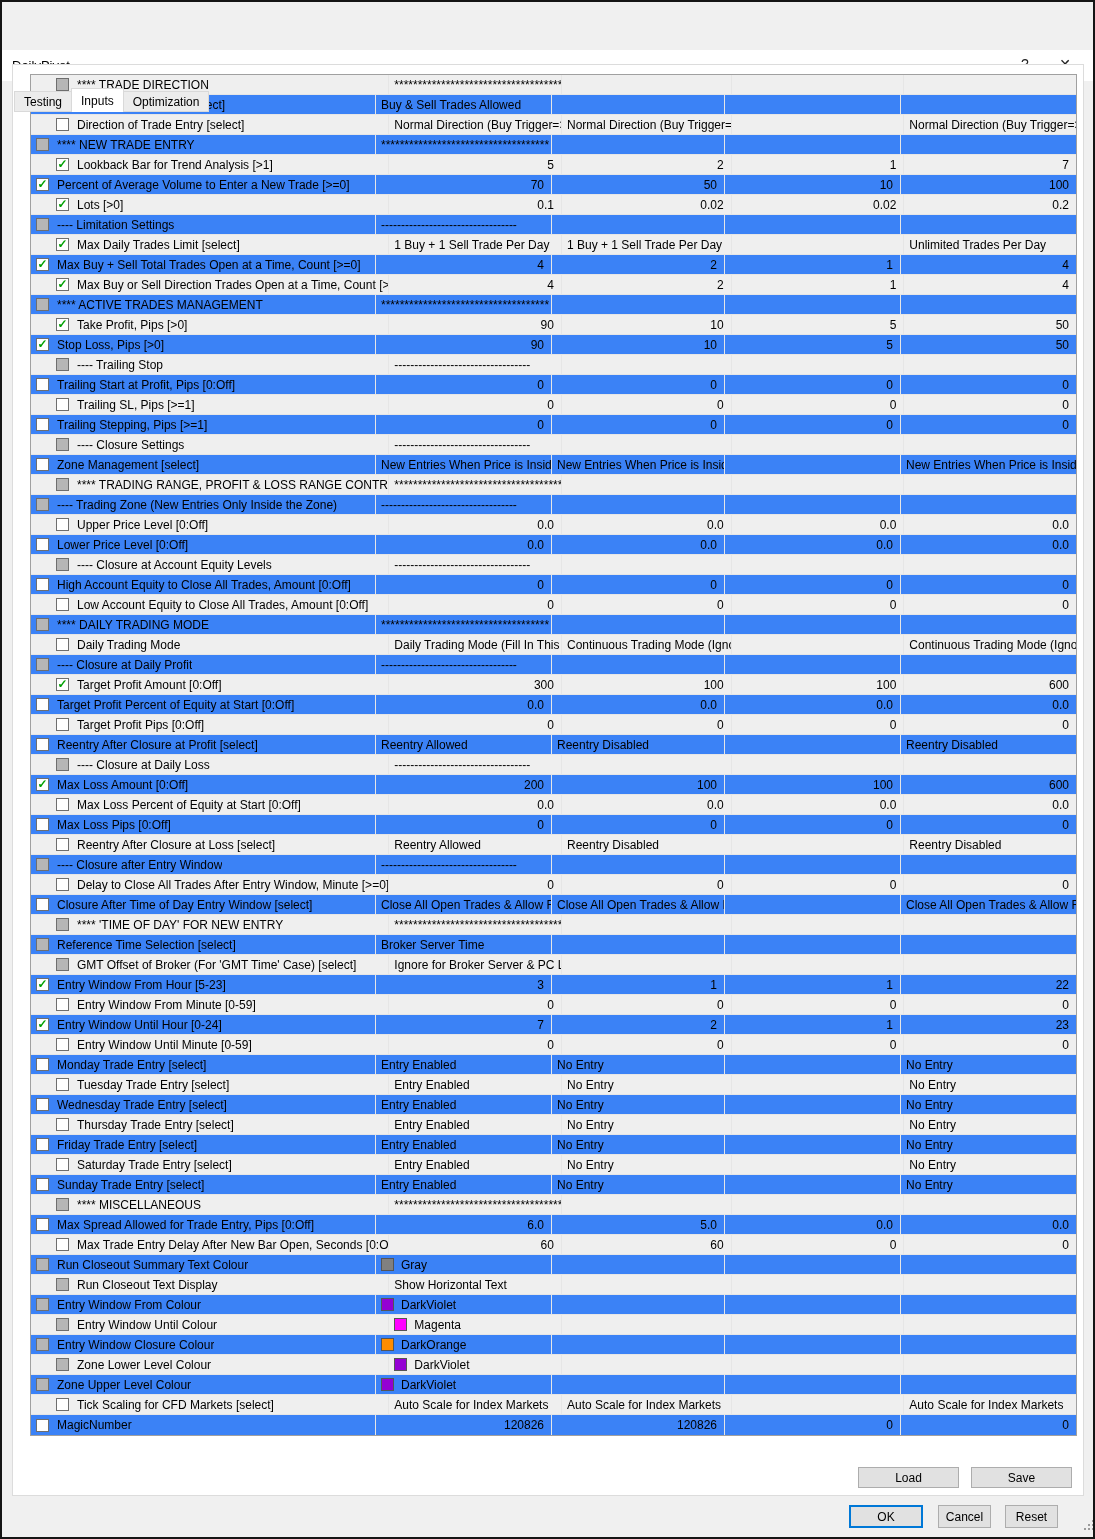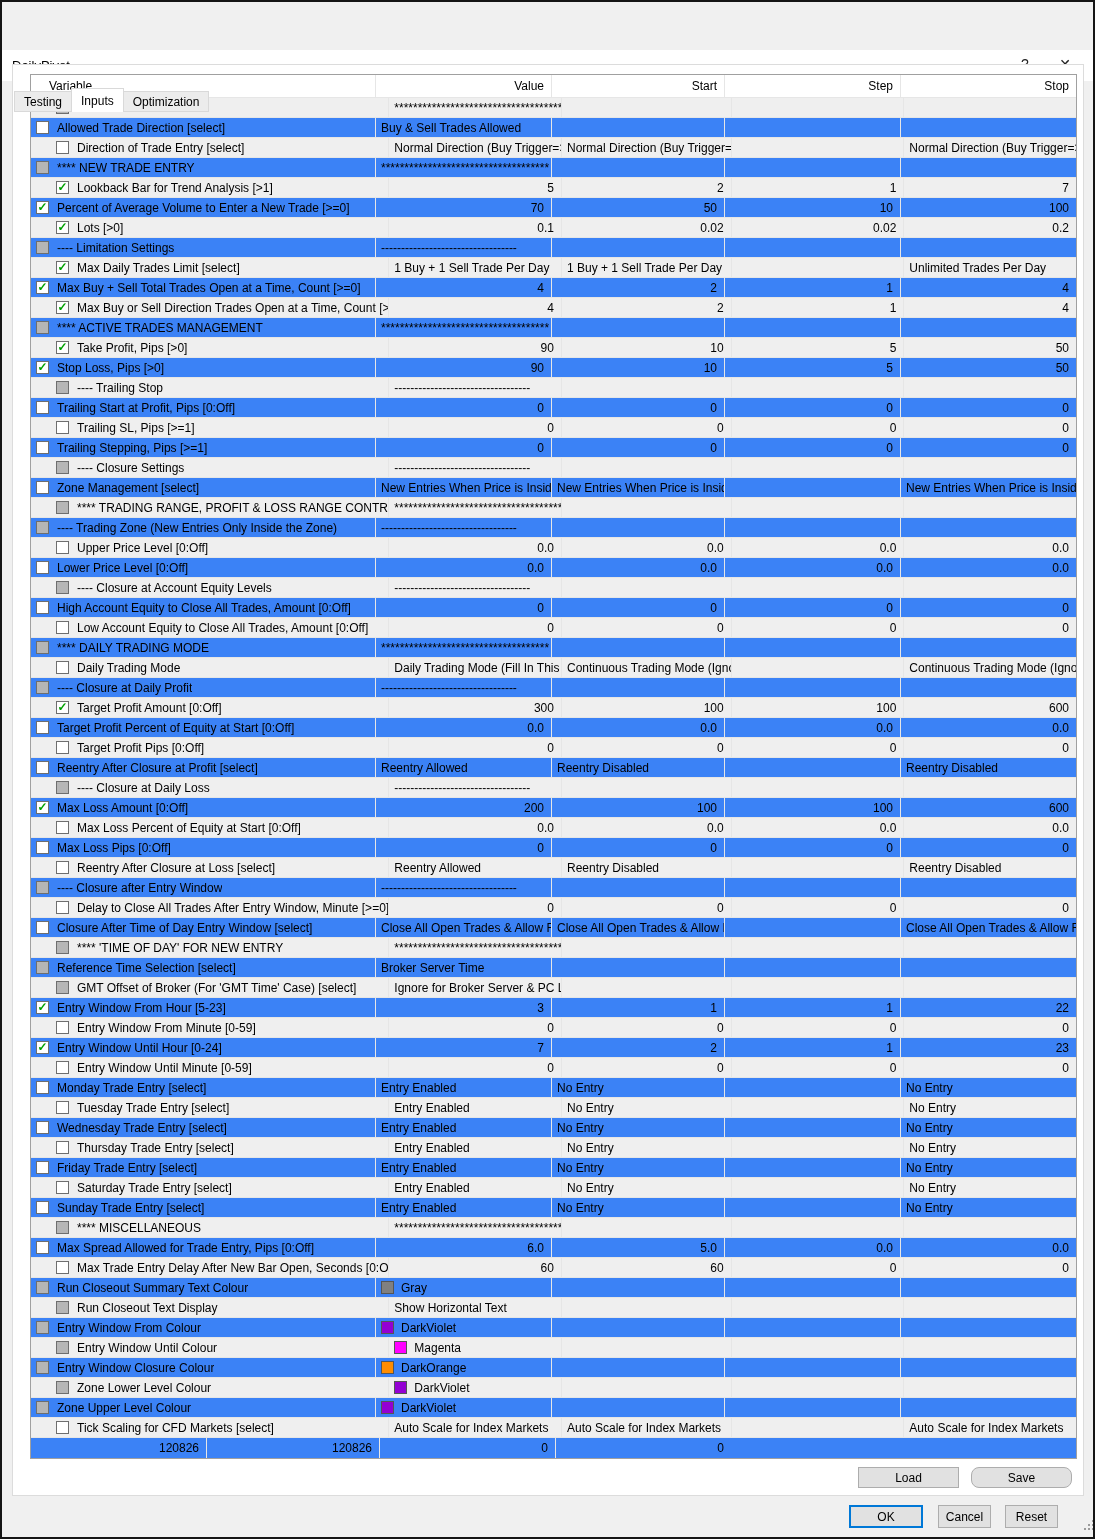--- a/index.html
+++ b/index.html
@@ -34,21 +34,21 @@
   .txt{justify-content:flex-start;padding-left:5px;}
   .cb{flex:0 0 auto;width:13px;height:13px;border:1px solid #6e6e6e;background:#fff;margin-right:8px;
       font-size:12px;line-height:10px;text-align:center;color:#00a000;font-weight:bold;}
   .cb.s{background:#b6b6b6;}
   .lab{overflow:hidden;white-space:nowrap;}
   .sw{flex:0 0 auto;width:13px;height:13px;border:1px solid #555;margin-right:7px;}
   .btn{position:absolute;background:#e1e1e1;border:1px solid #adadad;text-align:center;font-size:12px;
        display:flex;align-items:center;justify-content:center;}
   .panel-btn{height:21px;width:101px;bottom:7px;}
   .btn-load{right:124px;}
-  .btn-save{right:11px;border-radius:8px;}
+  .btn-save{right:11px;}
   .footer{position:absolute;left:0;right:0;bottom:0;height:40px;background:#f0f0f0;}
   .f-btn{height:23px;top:8px;}
   .btn-ok{width:74px;right:170px;border:2px solid #0078d7;}
   .btn-cancel{width:53px;right:102px;}
   .btn-reset{width:53px;right:35px;}
   .grip{position:absolute;right:7px;bottom:7px;width:2px;height:2px;background:#9a9a9a;
         box-shadow:4px 0 #9a9a9a,8px 0 #9a9a9a,8px -4px #9a9a9a,8px -8px #9a9a9a,4px -4px #9a9a9a;}
 </style>
 </head>
 <body>
@@ -61,27 +61,20 @@
   </div>
 
   <div class="tabstrip">
     <div class="tab">Testing</div>
     <div class="tab active">Inputs</div>
     <div class="tab">Optimization</div>
   </div>
 
   <div class="panel">
     <div class="grid">
-      <div class="hrow">
-        <div class="cell c-var h-var">Variable</div>
-        <div class="cell c-value h-num">Value</div>
-        <div class="cell c-start h-num">Start</div>
-        <div class="cell c-step h-num">Step</div>
-        <div class="cell c-stop h-num">Stop</div>
-      </div>
       <div>
           <div class="row odd">
             <div class="cell c-var">
               <span class="cb s"></span>
               <span class="lab">**** TRADE DIRECTION</span>
             </div>
             <div class="cell c-value txt">
               <span>************************************</span>
             </div>
             <div class="cell c-start txt">
@@ -1282,20 +1275,24 @@
               <span>Auto Scale for Index Markets</span>
             </div>
             <div class="cell c-step txt">
               <span></span>
             </div>
             <div class="cell c-stop txt">
               <span>Auto Scale for Index Markets</span>
             </div>
           </div>
           <div class="row even">
+            <div class="cell c-var">
+              <span class="cb u"></span>
+              <span class="lab">MagicNumber</span>
+            </div>
             <div class="cell c-value num">
               <span>120826</span>
             </div>
             <div class="cell c-start num">
               <span>120826</span>
             </div>
             <div class="cell c-step num">
               <span>0</span>
             </div>
             <div class="cell c-stop num">

